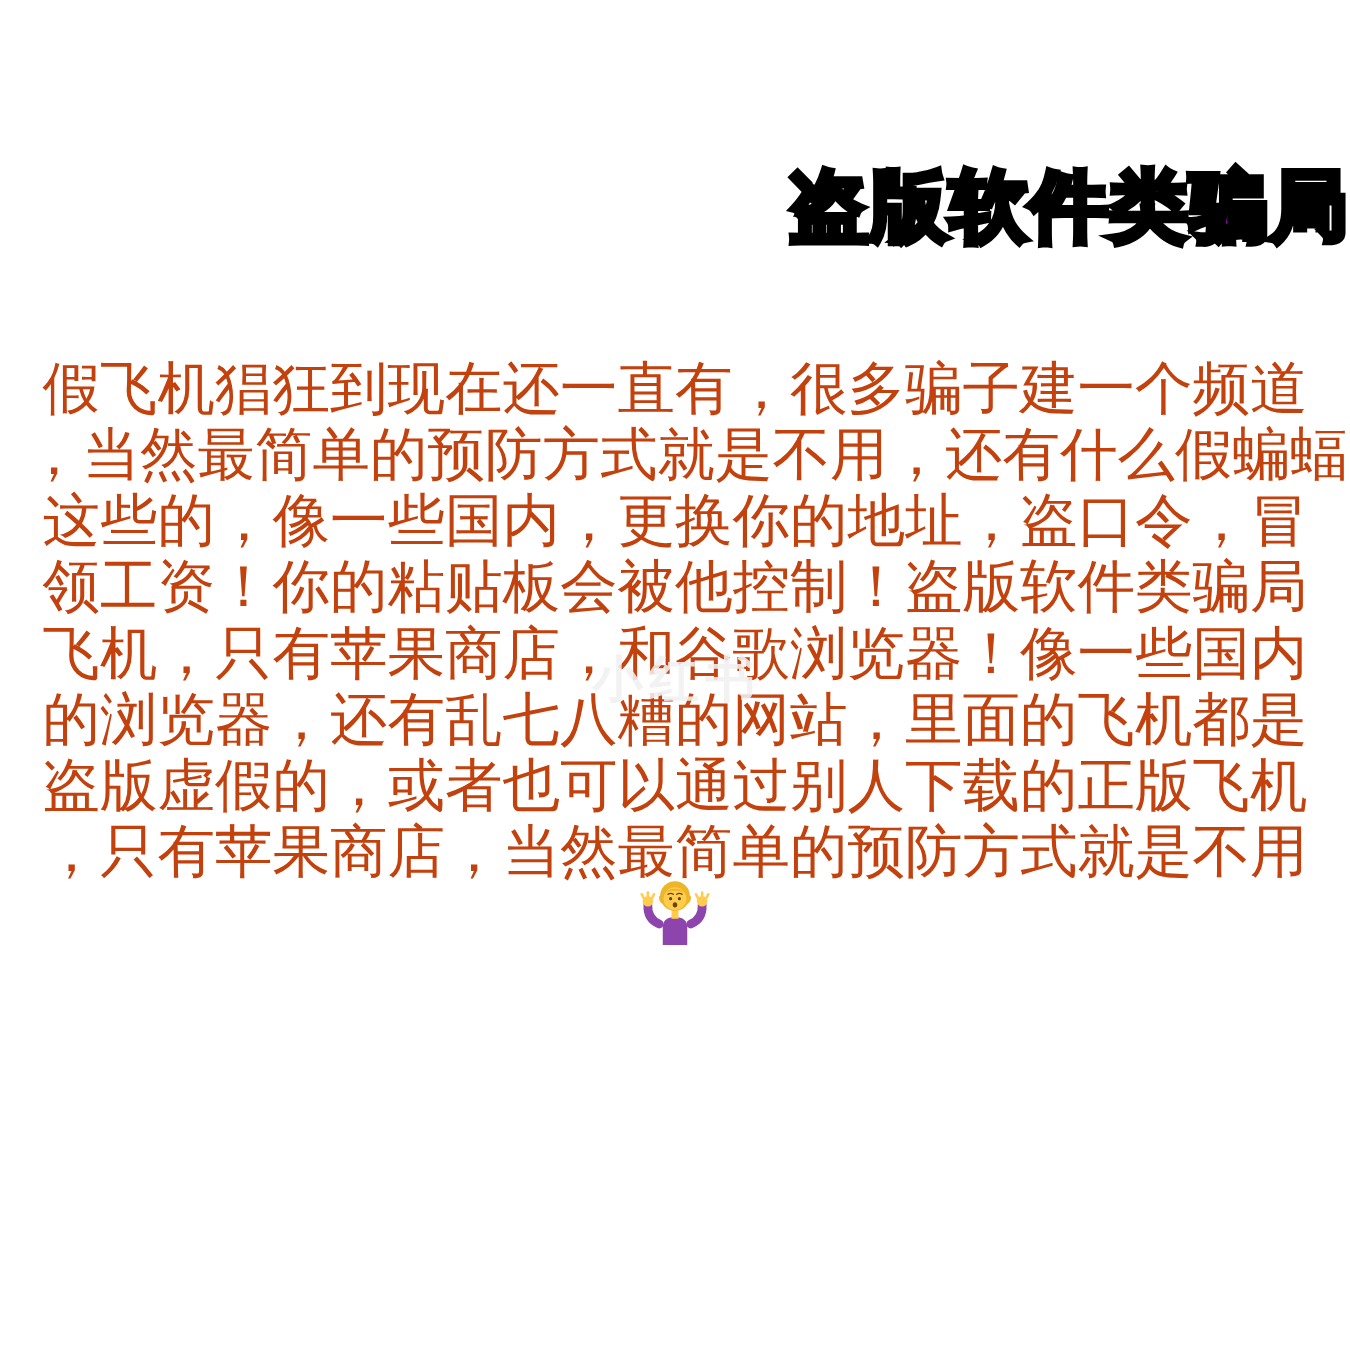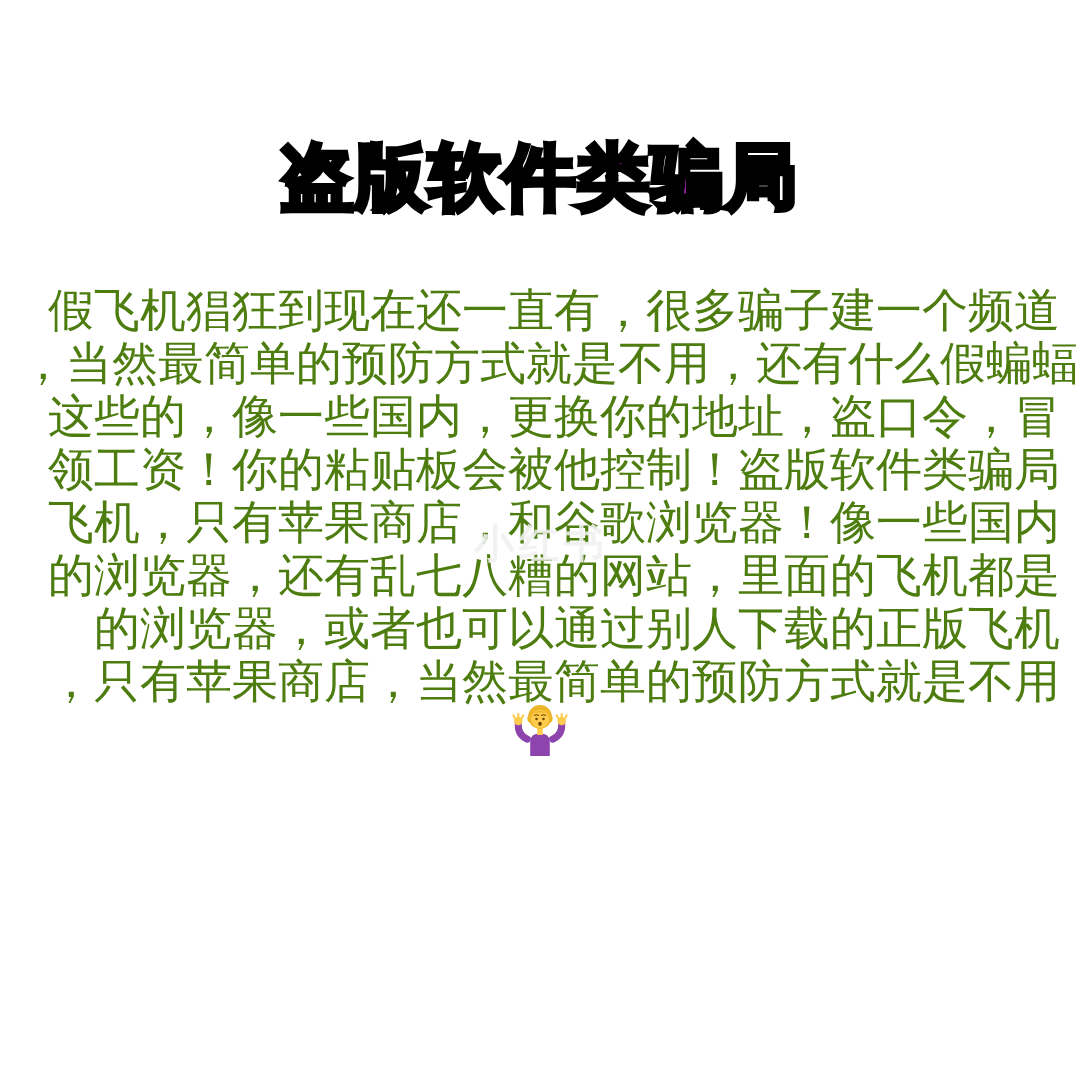--- a/index.html
+++ b/index.html
@@ -14,39 +14,39 @@
     overflow: hidden;
     font-family: "Liberation Sans", sans-serif;
   }
 
   
   .title {
     position: absolute;
     left: 0;
     right: 0;
     top: 84px;
-    text-align: center;
+    text-align: right;
     font-family: "DejaVu Sans", sans-serif;
-    font-size: 72px;
+    font-size: 62px;
     font-weight: 900;
     color: #a21caf;
     -webkit-text-stroke: 5px #000000;
     letter-spacing: 2px;
     line-height: 1.25;
     white-space: nowrap;
   }
 
   
   .body-lines {
     position: absolute;
     left: 20px;
     right: 20px;
     top: 284px;
-    text-align: right;
-    color: #4d7c0f;
+    text-align: center;
+    color: #c2410c;
     font-size: 46px;
     line-height: 53px;
     font-weight: 400;
   }
   .body-line {
     white-space: nowrap;
   }
 
   
   .emoji-row {
@@ -91,21 +91,21 @@
 
 <h1 class="title">盗版软件类骗局</h1>
 
 <div class="body-lines">
   <div class="body-line">假飞机猖狂到现在还一直有，很多骗子建一个频道</div>
   <div class="body-line">，当然最简单的预防方式就是不用，还有什么假蝙蝠</div>
   <div class="body-line">这些的，像一些国内，更换你的地址，盗口令，冒</div>
   <div class="body-line">领工资！你的粘贴板会被他控制！盗版软件类骗局</div>
   <div class="body-line">飞机，只有苹果商店，和谷歌浏览器！像一些国内</div>
   <div class="body-line">的浏览器，还有乱七八糟的网站，里面的飞机都是</div>
-  <div class="body-line">的浏览器，或者也可以通过别人下载的正版飞机</div>
+  <div class="body-line">盗版虚假的，或者也可以通过别人下载的正版飞机</div>
   <div class="body-line">，只有苹果商店，当然最简单的预防方式就是不用</div>
 </div>
 
 <div class="emoji-row">
   <svg width="56" height="56" viewBox="0 0 80 80" aria-label="woman shrugging">
 
     <path d="M22 56 Q8 50 9 34" fill="none" stroke="#8E44AD" stroke-width="10" stroke-linecap="round"></path>
 
     <path d="M58 56 Q72 50 71 34" fill="none" stroke="#8E44AD" stroke-width="10" stroke-linecap="round"></path>
 

